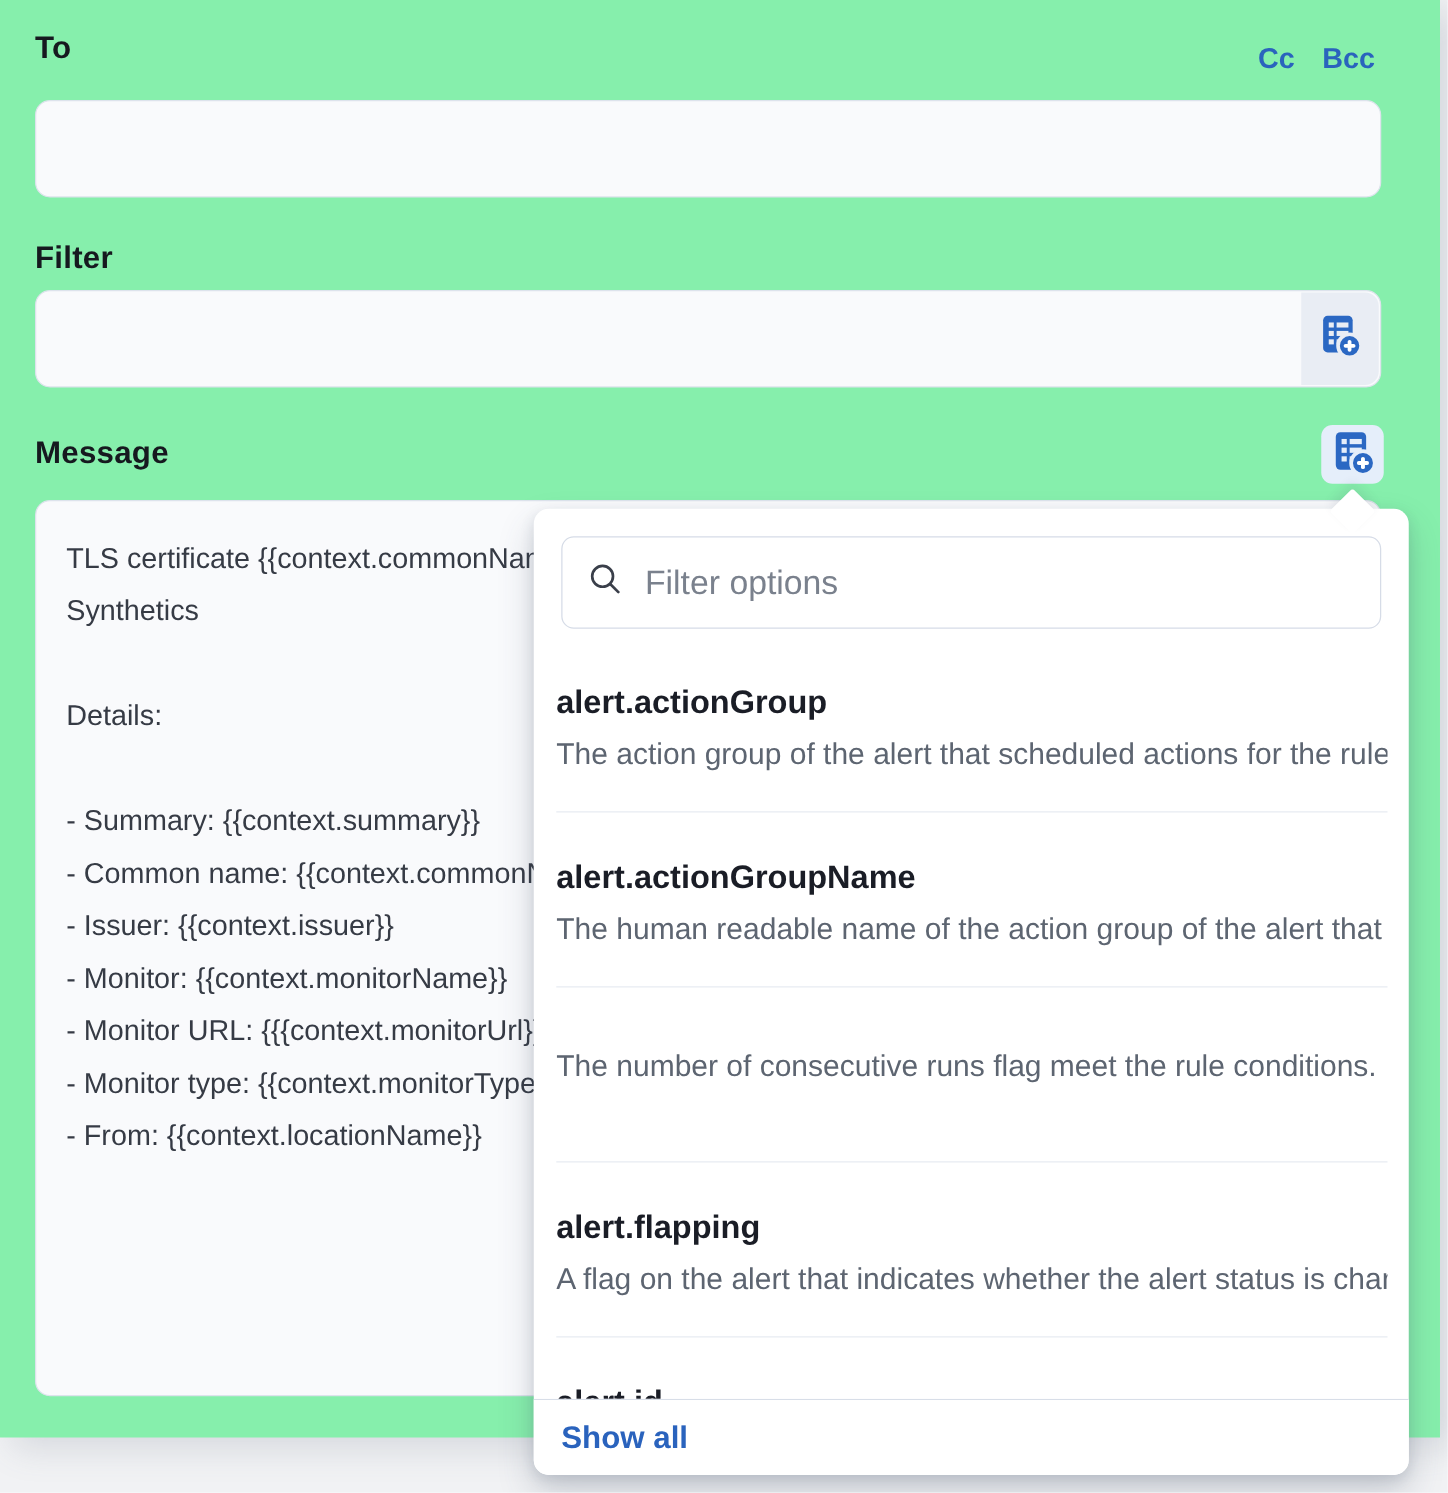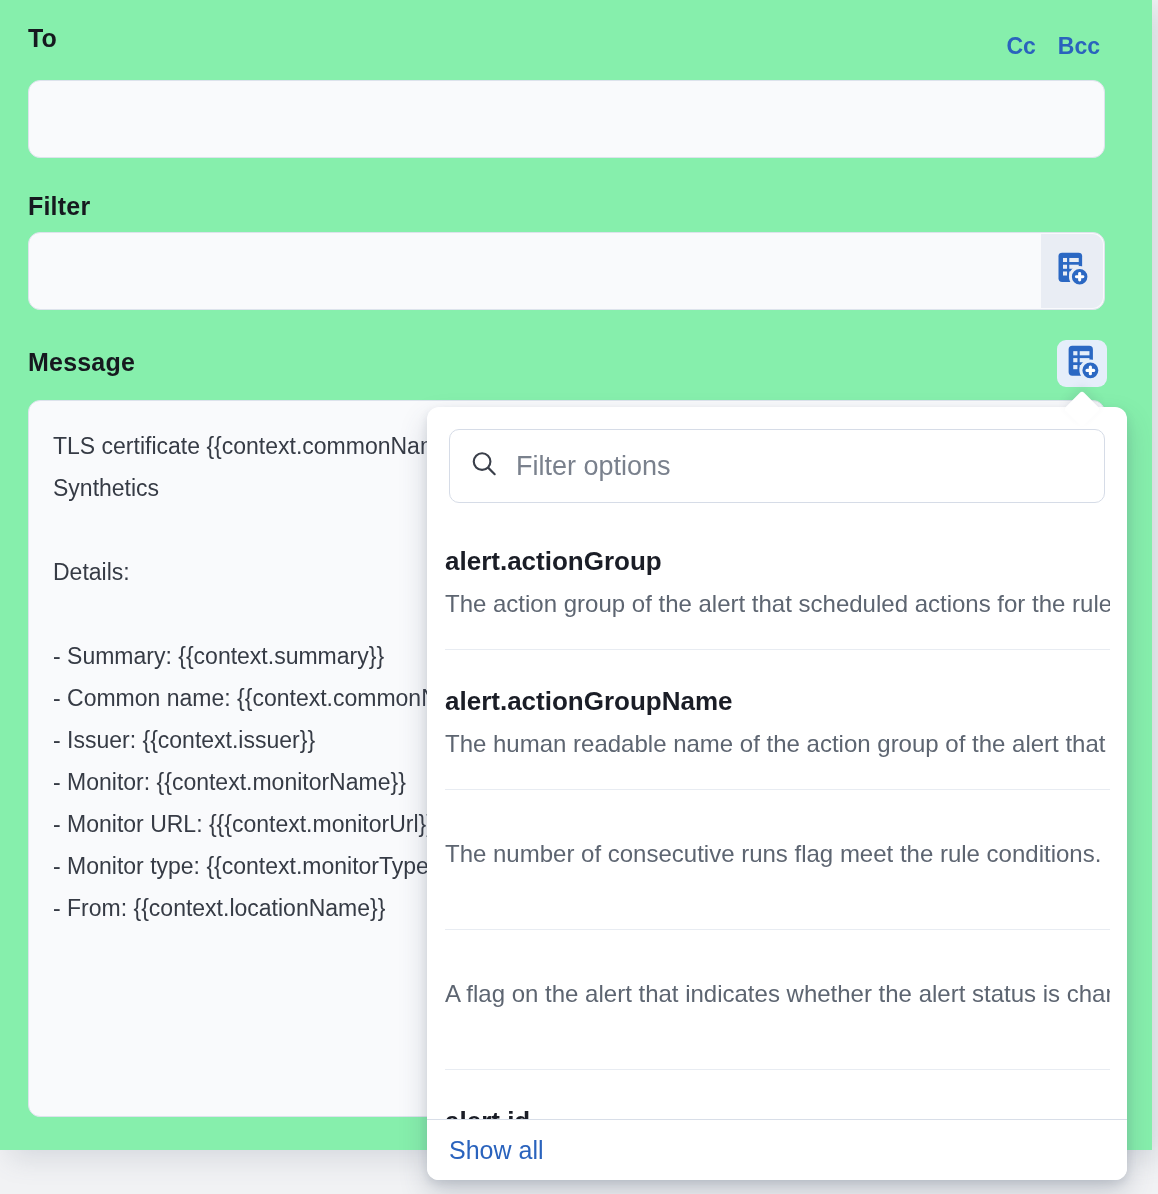--- a/index.html
+++ b/index.html
@@ -100,21 +100,21 @@
     white-space:nowrap;overflow:hidden;
   }
   .pop-footer{
     flex:0 0 auto;height:60px;border-top:1px solid #d8dee8;
     display:flex;align-items:center;justify-content:space-between;
     padding:0 24px 0 22px;background:#fff;border-radius:0 0 12px 12px;
   }
   .pop-footer .status{font-size:25px;color:#69707d;}
   .pop-footer .show-all{
     background:none;border:none;padding:0;cursor:pointer;
-    font-family:inherit;font-size:25px;font-weight:400;color:#2a63bd;
+    font-family:inherit;font-size:25px;font-weight:700;color:#2a63bd;
   }
 </style>
 </head>
 <body>
 
 <div class="flyout">
 
   <div class="field-label" style="top:24px;">To</div>
 
   <div class="ccbcc">
@@ -220,20 +220,21 @@
   <div class="var-item">
     <div class="var-title">alert.actionGroupName</div>
     <div class="var-desc">The human readable name of the action group of the alert that scheduled actions for the rule.</div>
   </div>
 
   <div class="var-item">
     <div class="var-desc">The number of consecutive runs flag meet the rule conditions.</div>
   </div>
 
   <div class="var-item">
+    <div class="var-title">alert.flapping</div>
     <div class="var-desc">A flag on the alert that indicates whether the alert status is changing repeatedly.</div>
   </div>
 
   <div class="var-item">
     <div class="var-title">alert.id</div>
 
   </div>
 </div>
 
   <div class="pop-footer">

